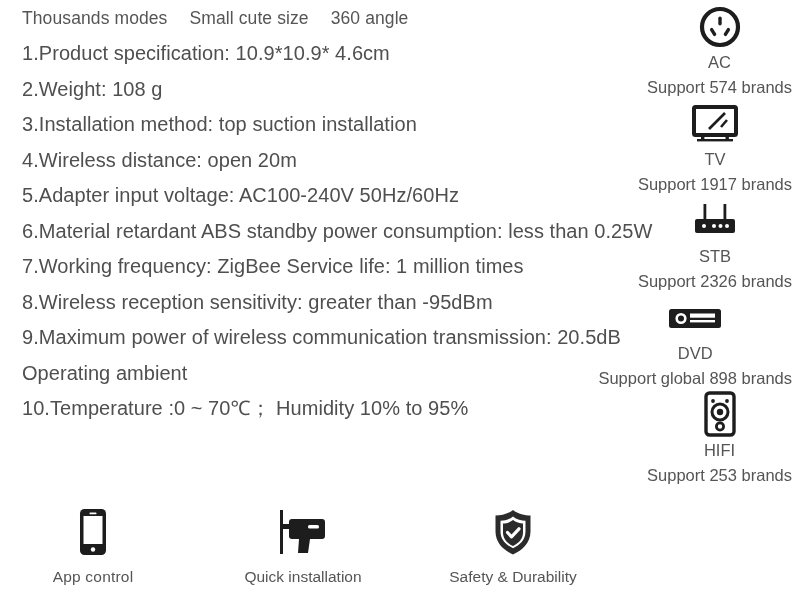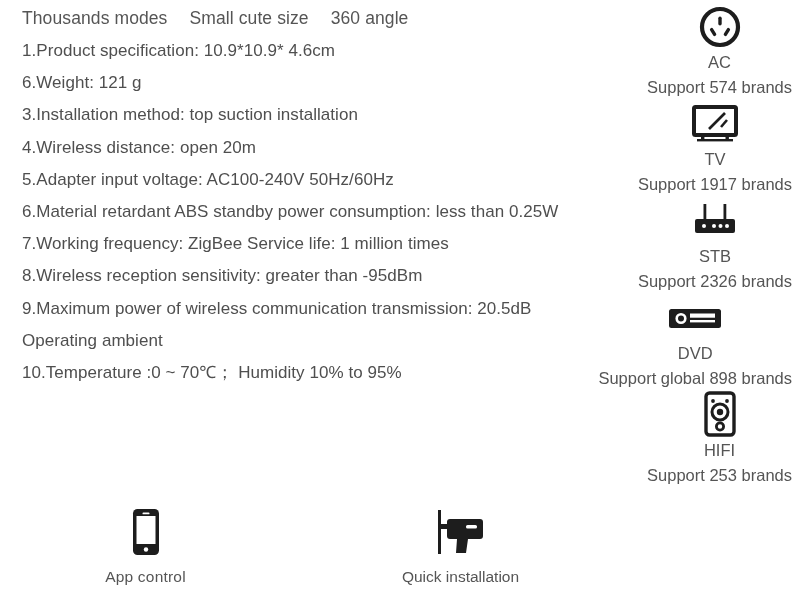--- a/index.html
+++ b/index.html
@@ -35,21 +35,21 @@
     margin-bottom: 13px;
     white-space: nowrap;
   }
   .spec-headline .seg {
     display: inline-block;
   }
   .spec-headline .seg + .seg {
     margin-left: 22px;
   }
   .spec-line {
-    font-size: 17px;
+    font-size: 20px;
     color: #4f4f4f;
     letter-spacing: 0.05px;
     margin-bottom: 13.5px;
     white-space: nowrap;
     line-height: 1.1;
   }
 
   
   .device-column {
     position: absolute;
@@ -127,21 +127,21 @@
 
 <div class="page">
 
   <div class="spec-column">
 
     <div class="spec-headline">
       <span class="seg">Thousands modes</span><span class="seg">Small cute size</span><span class="seg">360 angle</span>
     </div>
 
     <div class="spec-line">1.Product specification: 10.9*10.9* 4.6cm</div>
-    <div class="spec-line">6.Weight: 121 g</div>
+    <div class="spec-line">2.Weight: 108 g</div>
     <div class="spec-line">3.Installation method: top suction installation</div>
     <div class="spec-line">4.Wireless distance: open 20m</div>
     <div class="spec-line">5.Adapter input voltage: AC100-240V 50Hz/60Hz</div>
     <div class="spec-line">6.Material retardant ABS standby power consumption: less than 0.25W</div>
     <div class="spec-line">7.Working frequency: ZigBee Service life: 1 million times</div>
     <div class="spec-line">8.Wireless reception sensitivity: greater than -95dBm</div>
     <div class="spec-line">9.Maximum power of wireless communication transmission: 20.5dB</div>
     <div class="spec-line">Operating ambient</div>
     <div class="spec-line">10.Temperature :0 ~ 70℃； Humidity 10% to 95%</div>
   </div>
@@ -241,16 +241,27 @@
         <svg width="54" height="50" viewBox="0 0 54 50">
           <rect x="4" y="3" width="3" height="44" fill="#1d1d1d"></rect>
           <rect x="7" y="17" width="9" height="5" fill="#1d1d1d"></rect>
           <path d="M16 12 h30 a3 3 0 0 1 3 3 v14 a3 3 0 0 1 -3 3 h-12 l-2 14 h-10 l1 -14 h-7 a3 3 0 0 1 -3 -3 v-14 a3 3 0 0 1 3 -3 z" fill="#1d1d1d"></path>
           <rect x="32" y="18" width="11" height="3.6" rx="1.6" fill="#ffffff"></rect>
         </svg>
       </div>
       <div class="feature-label">Quick installation</div>
     </div>
 
+    <div class="feature-item">
+      <div class="feature-icon">
+        <svg width="46" height="50" viewBox="0 0 46 50">
+          <path d="M23 3 C18 7 11 8.5 5.5 8.5 v16 c0 12 9 19 17.5 23 c8.5 -4 17.5 -11 17.5 -23 v-16 C35 8.5 28 7 23 3 z" fill="#2b2b2b"></path>
+          <path d="M23 9.5 C19.5 12.5 14.5 13.7 10.5 13.7 v11 c0 8.5 6.5 13.7 12.5 16.5 c6 -2.8 12.5 -8 12.5 -16.5 v-11 C31.5 13.7 26.5 12.5 23 9.5 z" fill="#ffffff"></path>
+          <path d="M23 13 C20.2 15.4 16.2 16.4 13 16.4 v9.2 c0 7 5.2 11.2 10 13.4 c4.8 -2.2 10 -6.4 10 -13.4 v-9.2 C29.8 16.4 25.8 15.4 23 13 z" fill="#2b2b2b"></path>
+          <path d="M17.5 25.5 l4 4.3 l7.5 -8" fill="none" stroke="#ffffff" stroke-width="3.2" stroke-linecap="round" stroke-linejoin="round"></path>
+        </svg>
+      </div>
+      <div class="feature-label">Safety &amp; Durability</div>
+    </div>
 
   </div>
 
 </div>
 
 </body></html>

